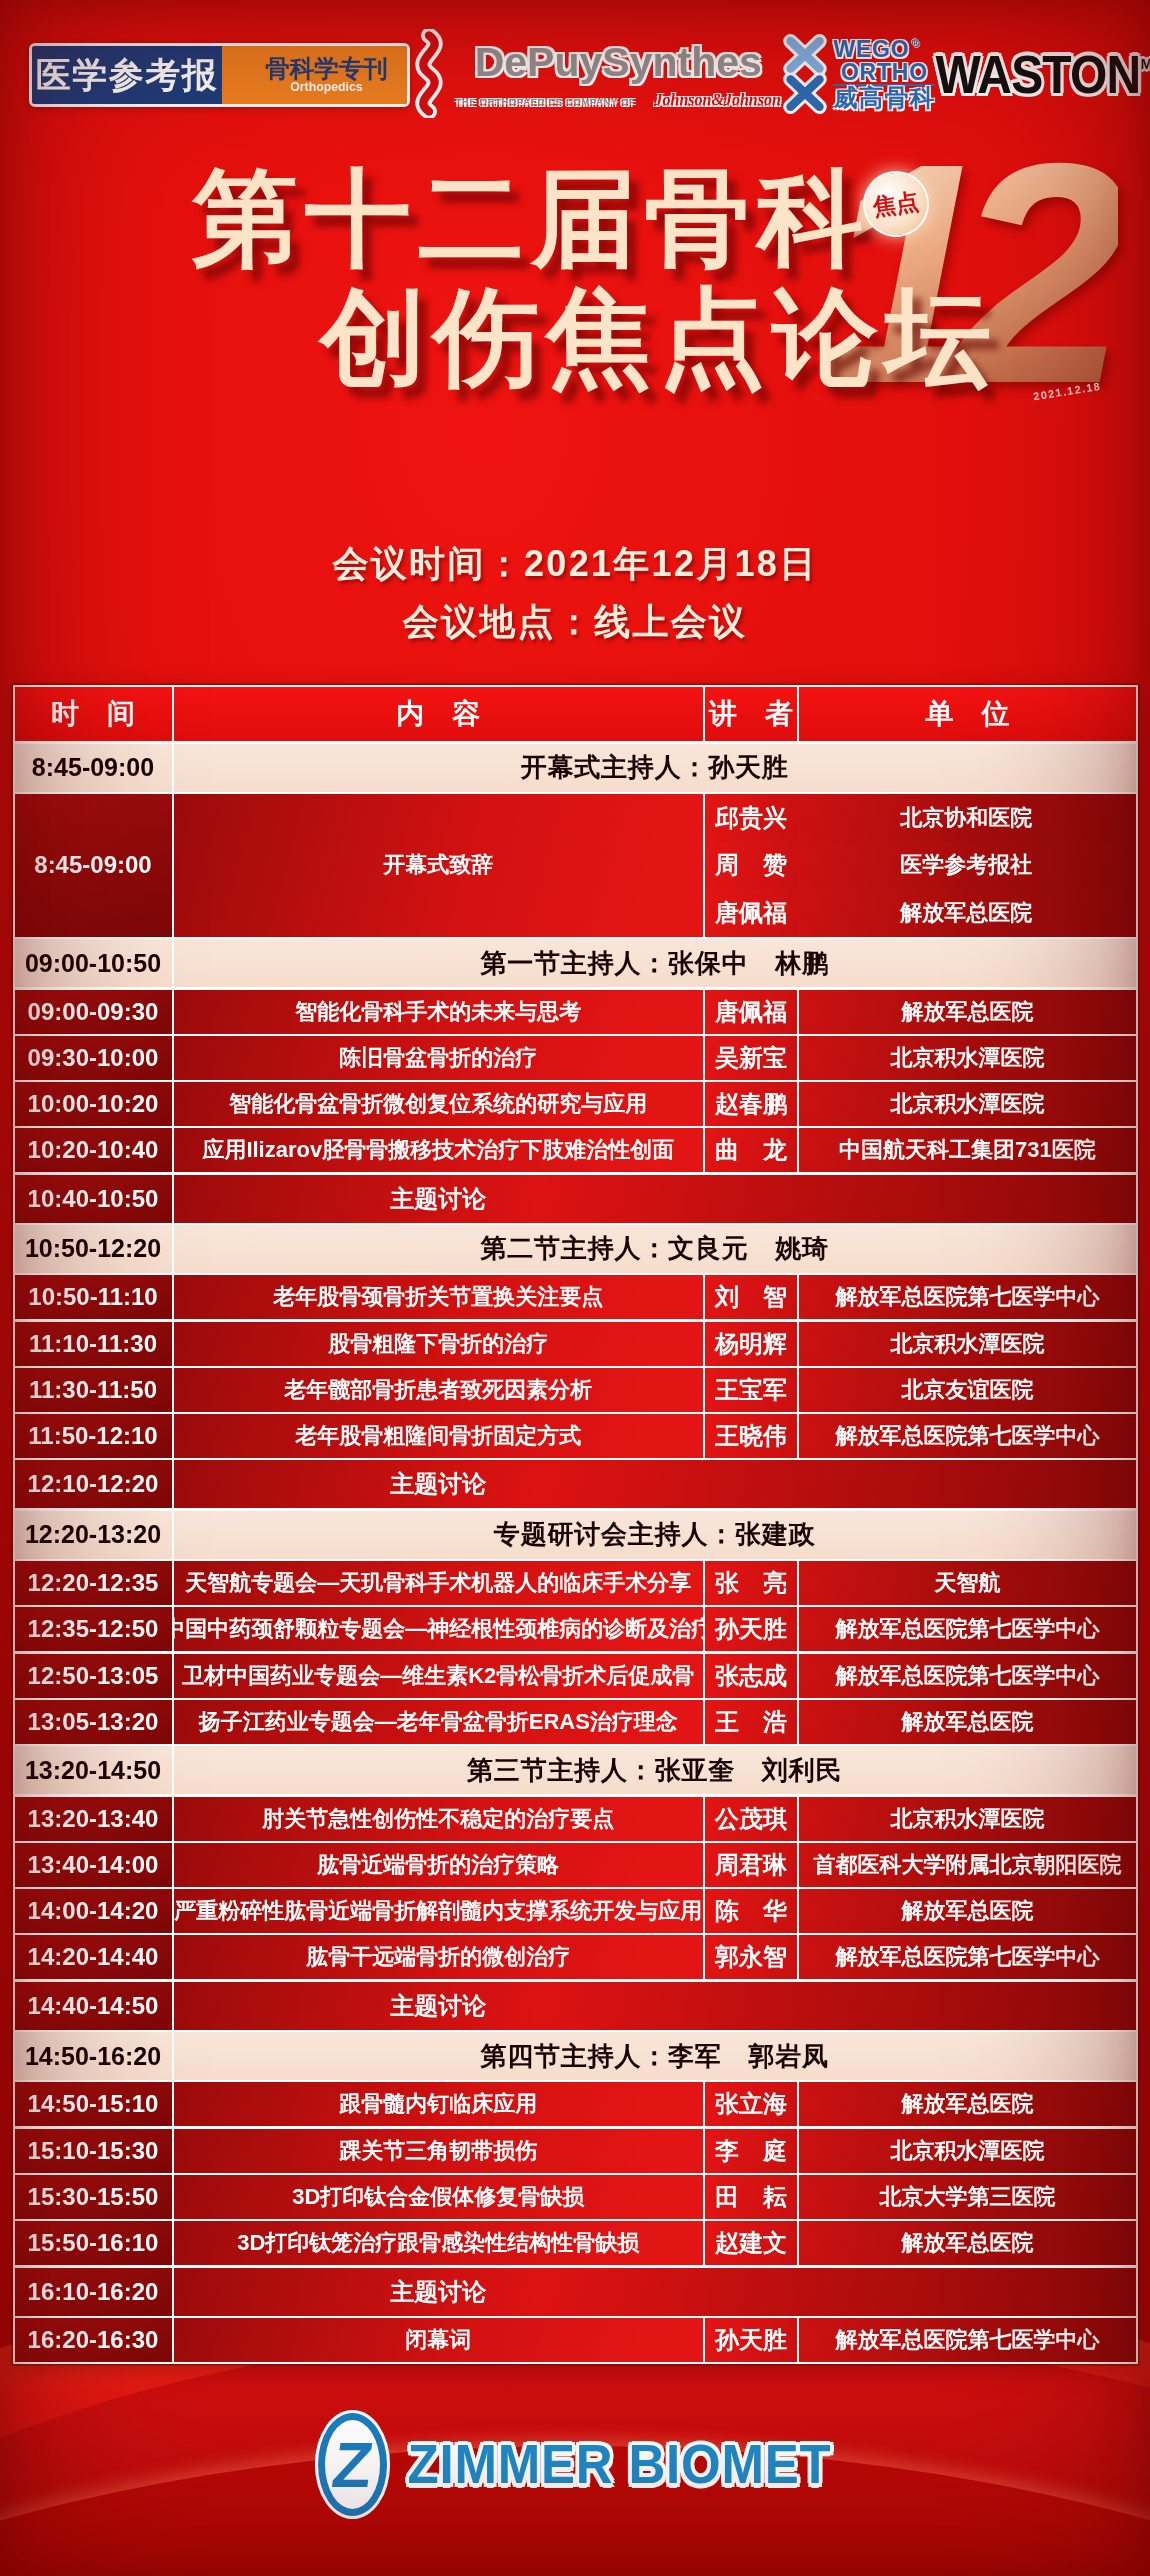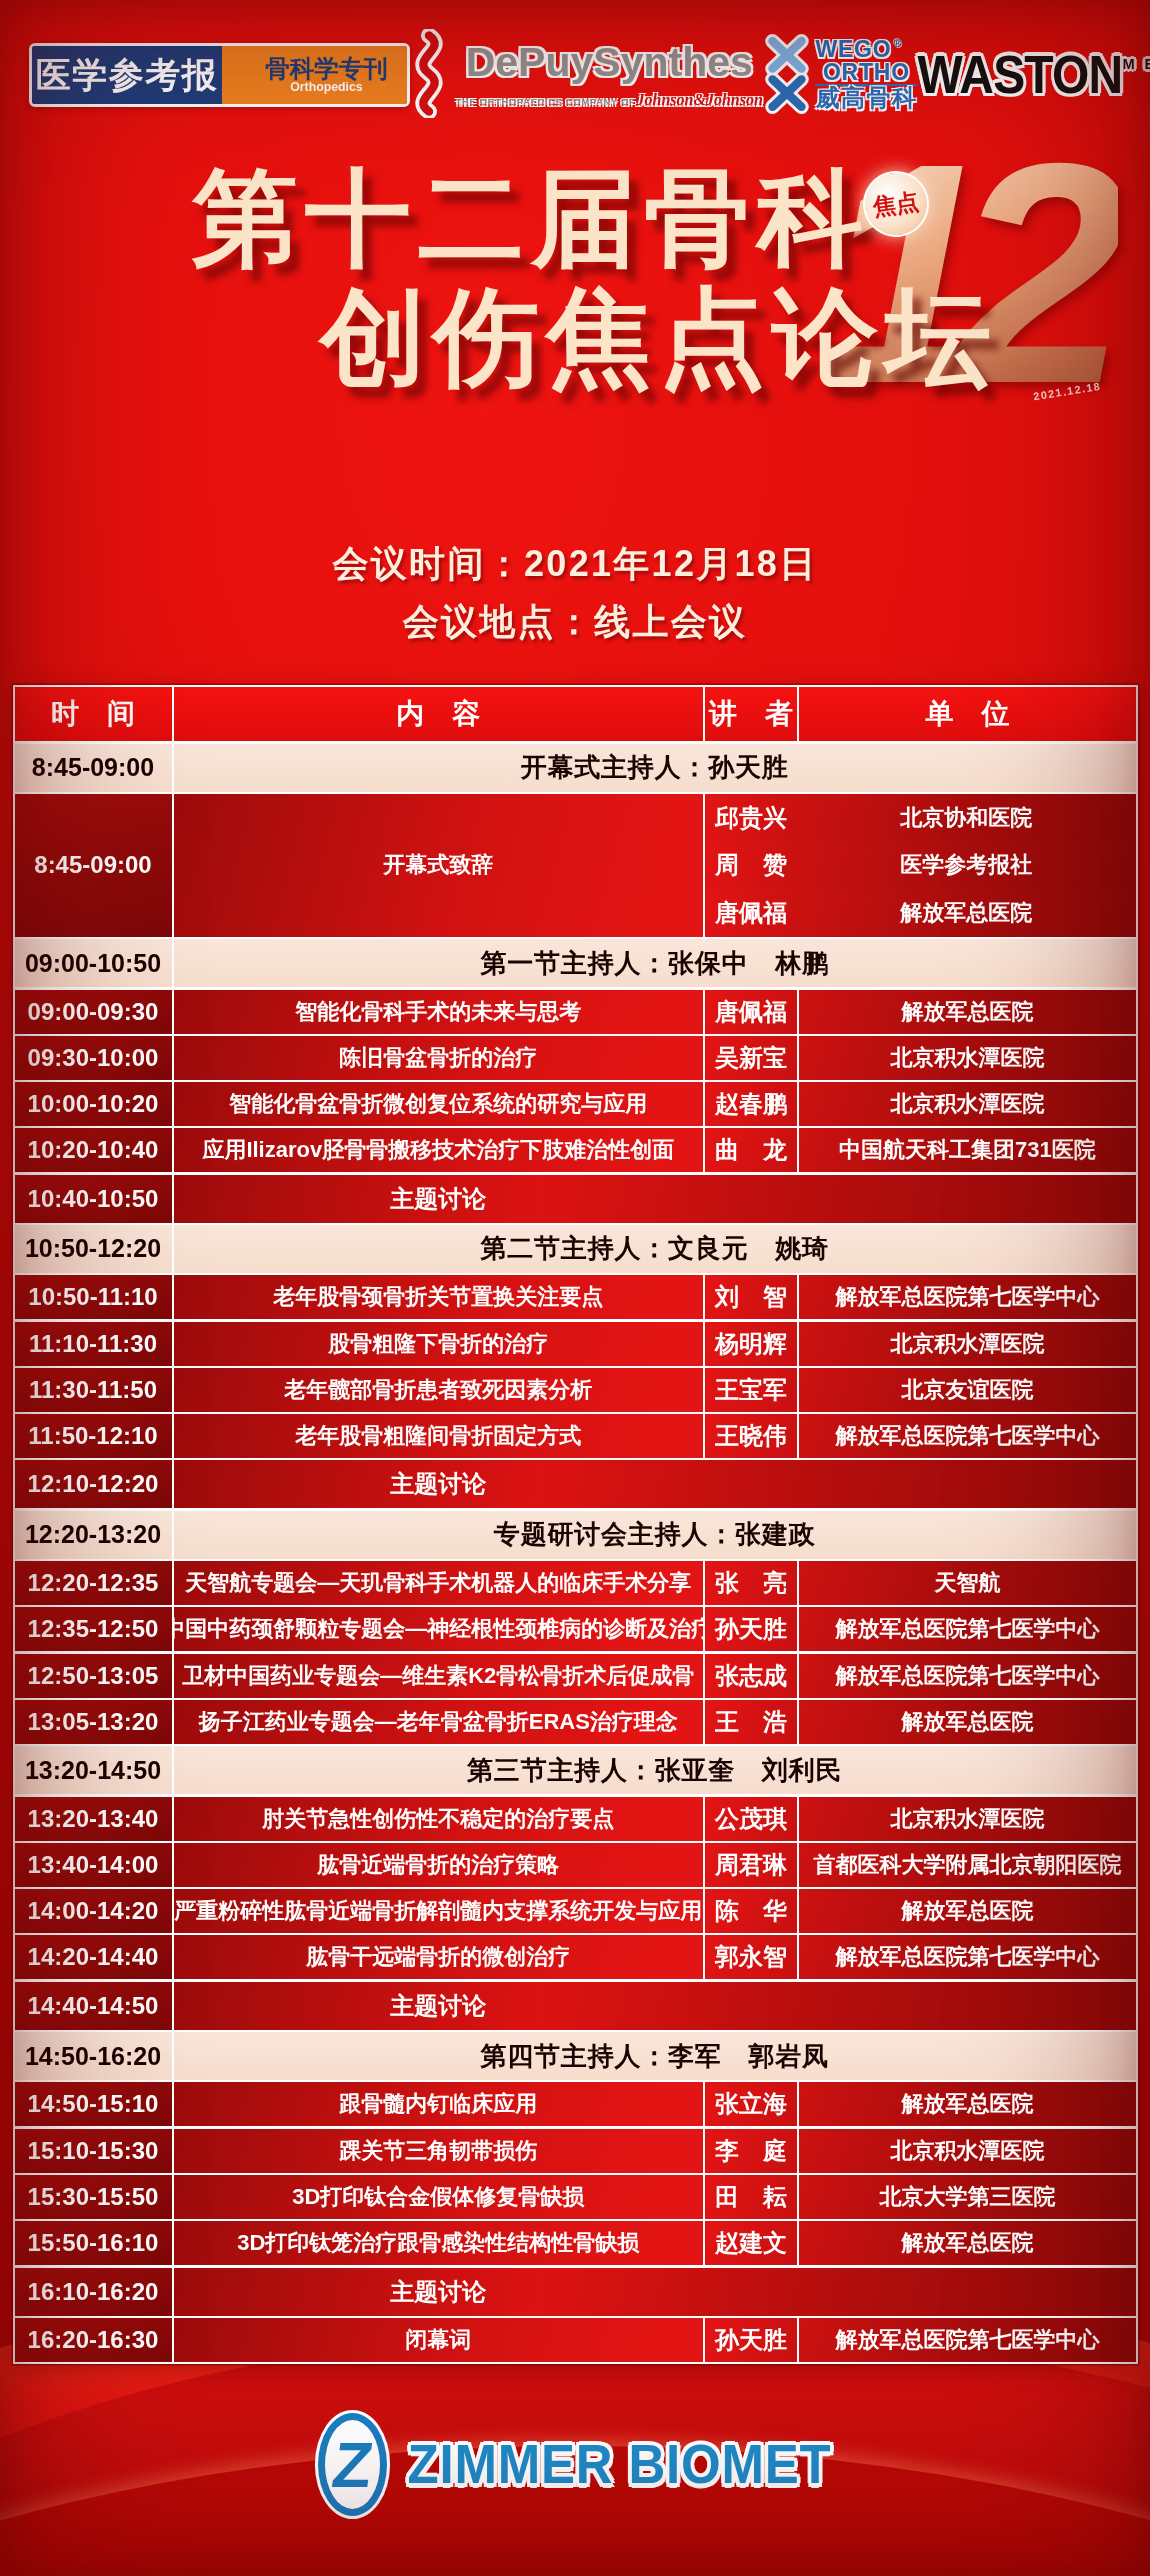--- a/index.html
+++ b/index.html
@@ -20,21 +20,21 @@
     overflow:hidden;flex:none;box-shadow:0 1.5px 6.1px rgba(100,0,0,.35);}
   .journal-blue{flex:1.18;background:#1c3e7c;color:#fff;font-size:35px;font-weight:bold;
     display:flex;align-items:center;justify-content:center;letter-spacing:1.5px;}
   .journal-orange{flex:1;background:#ef8220;display:flex;flex-direction:column;
     align-items:center;justify-content:center;line-height:1.05;padding-left:24px;}
   .journal-orange .cn{color:#1c3e7c;font-size:24.5px;font-weight:bold;}
   .journal-orange .en{color:#fff;font-size:12.3px;font-weight:bold;}
   .depuy{display:flex;align-items:center;gap:7.7px;flex:none;text-align:center;}
   .depuy-text .brand{font-size:41px;font-weight:bold;color:#949494;line-height:1;
     text-shadow:-2.3px -2.3px 0 #fff,2.3px -2.3px 0 #fff,-2.3px 2.3px 0 #fff,2.3px 2.3px 0 #fff;}
-  .depuy-tagline{display:flex;align-items:baseline;gap:1px;margin-top:8px;}
+  .depuy-tagline{display:flex;align-items:baseline;gap:19px;margin-top:8px;}
   .depuy-tagline .pre{font-size:9.2px;font-weight:bold;color:#8e8e8e;letter-spacing:0.8px;
     text-shadow:-1.5px -1.5px 0 #fff,1.5px -1.5px 0 #fff,-1.5px 1.5px 0 #fff,1.5px 1.5px 0 #fff;}
   .depuy-tagline .jj{font-family:"Liberation Serif","DejaVu Serif",serif;font-style:italic;
     font-weight:bold;font-size:16px;color:#d30f12;
     text-shadow:-1.5px -1.5px 0 #fff,1.5px -1.5px 0 #fff,-1.5px 1.5px 0 #fff,1.5px 1.5px 0 #fff;}
   .wego{display:flex;align-items:center;gap:4.6px;flex:none;}
   .wego-text{display:flex;flex-direction:column;line-height:1;}
   .wego-row{display:flex;align-items:flex-start;}
   .wego-text .l1,.wego-text .l2{font-size:23px;font-weight:bold;color:#2a6db8;letter-spacing:0.8px;
     text-shadow:-1.5px -1.5px 0 #fff,1.5px -1.5px 0 #fff,-1.5px 1.5px 0 #fff,1.5px 1.5px 0 #fff;}

